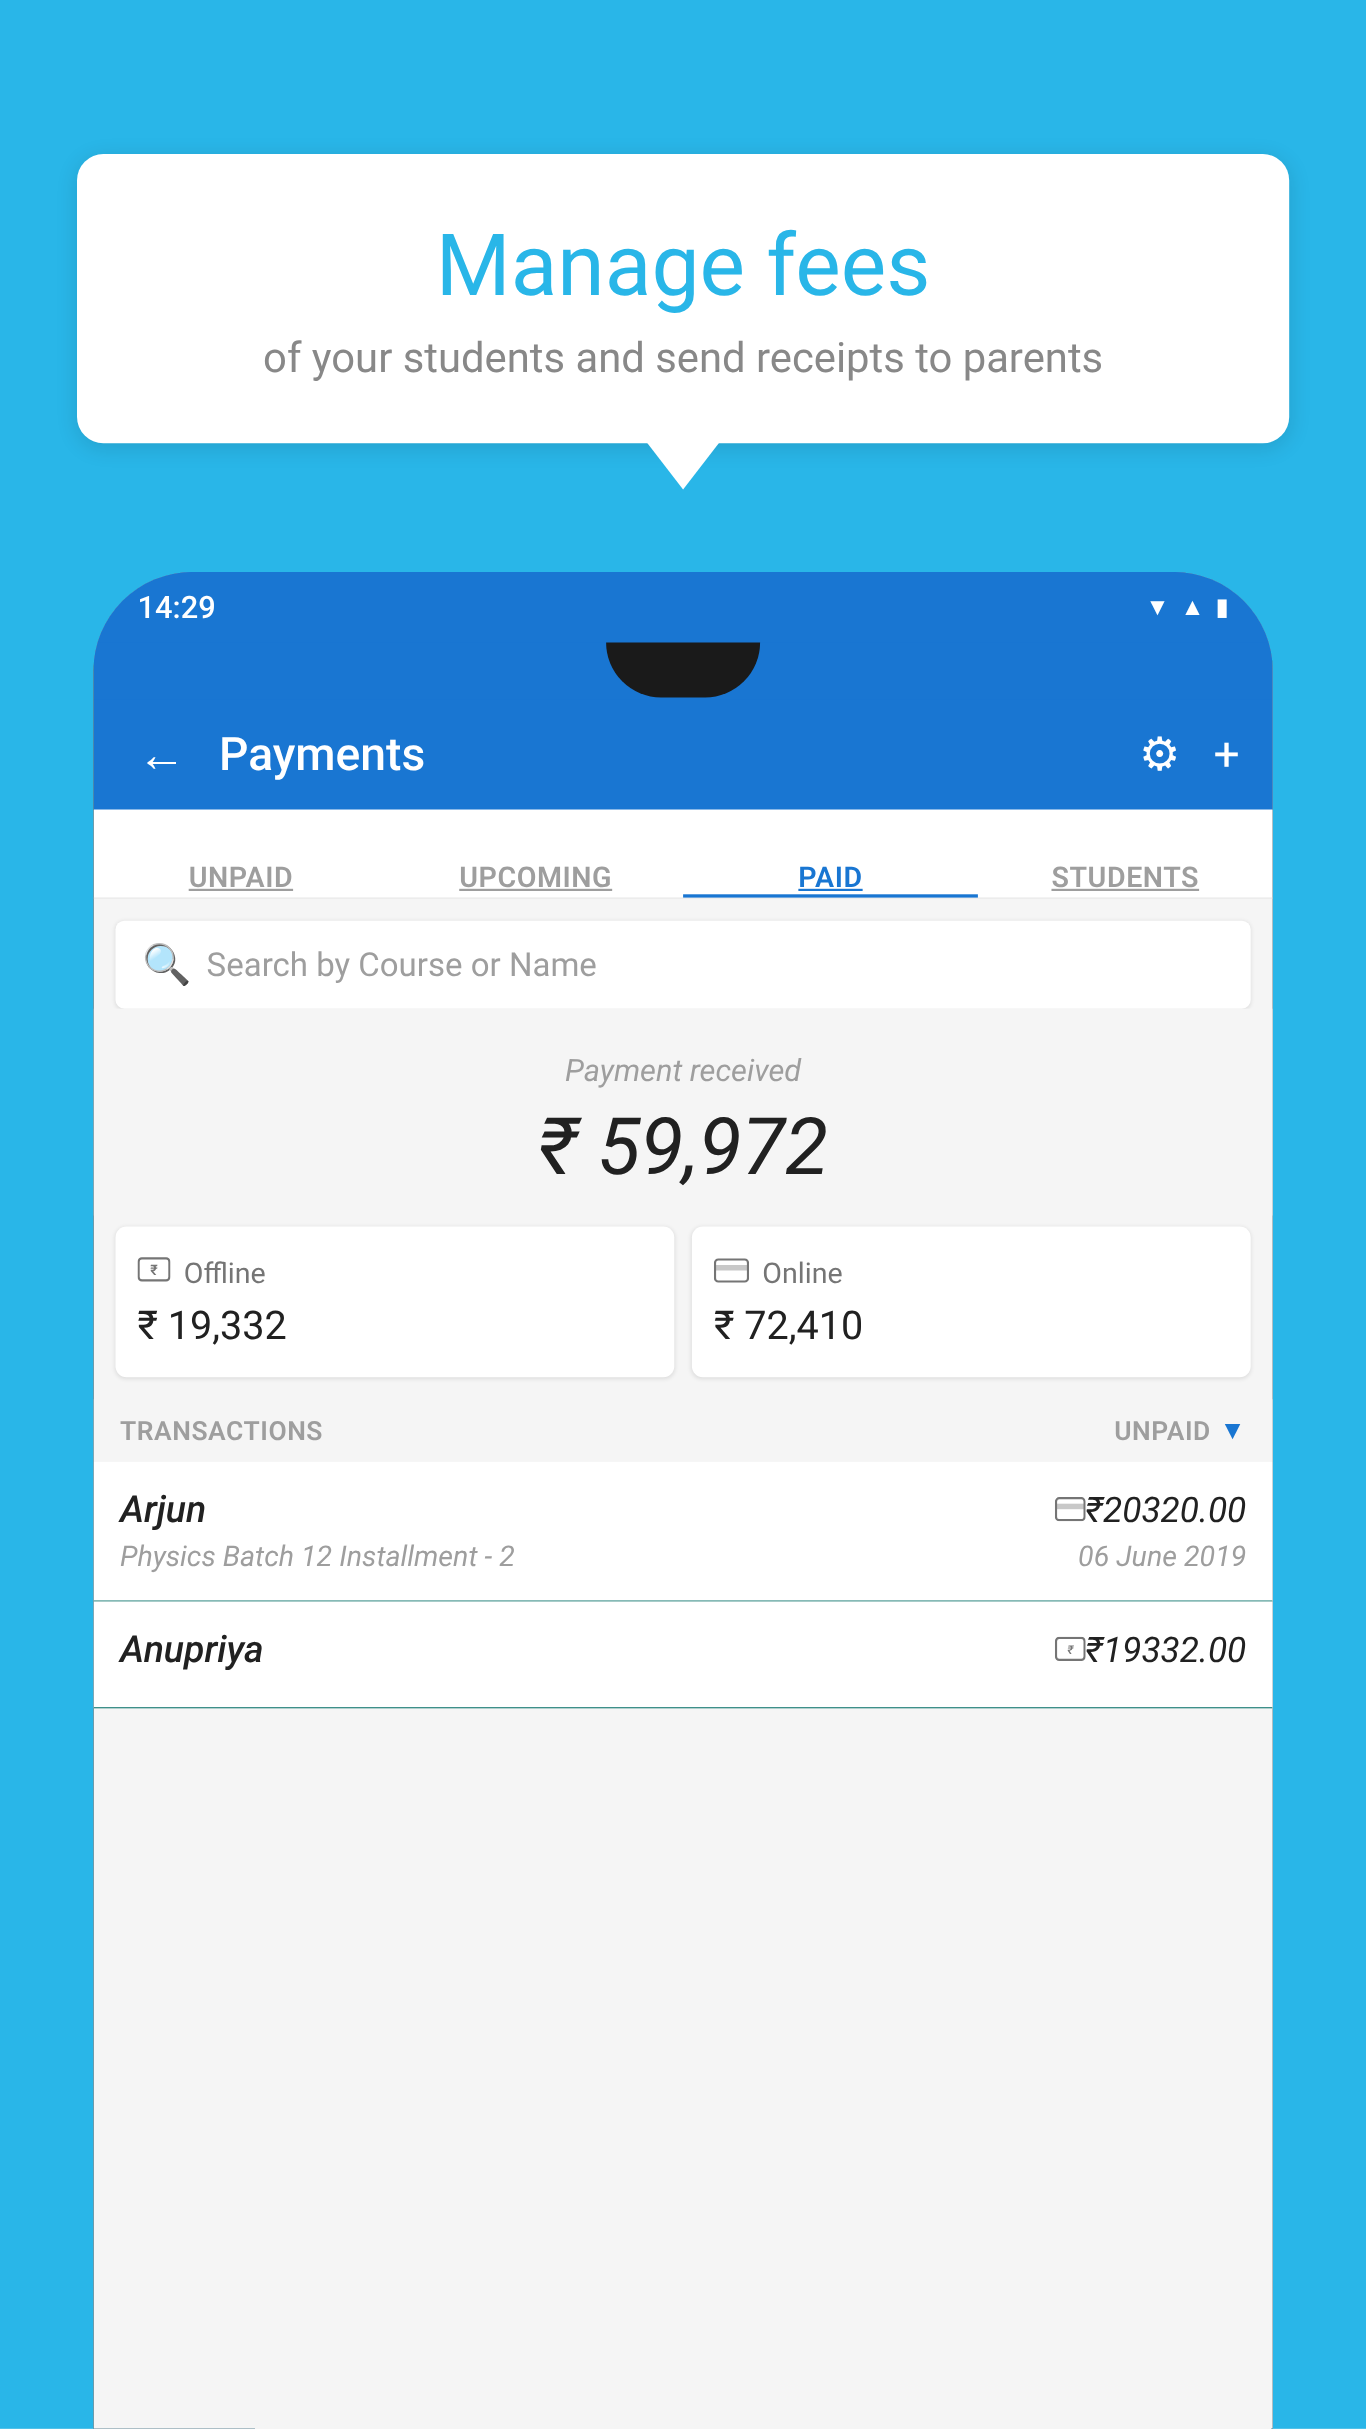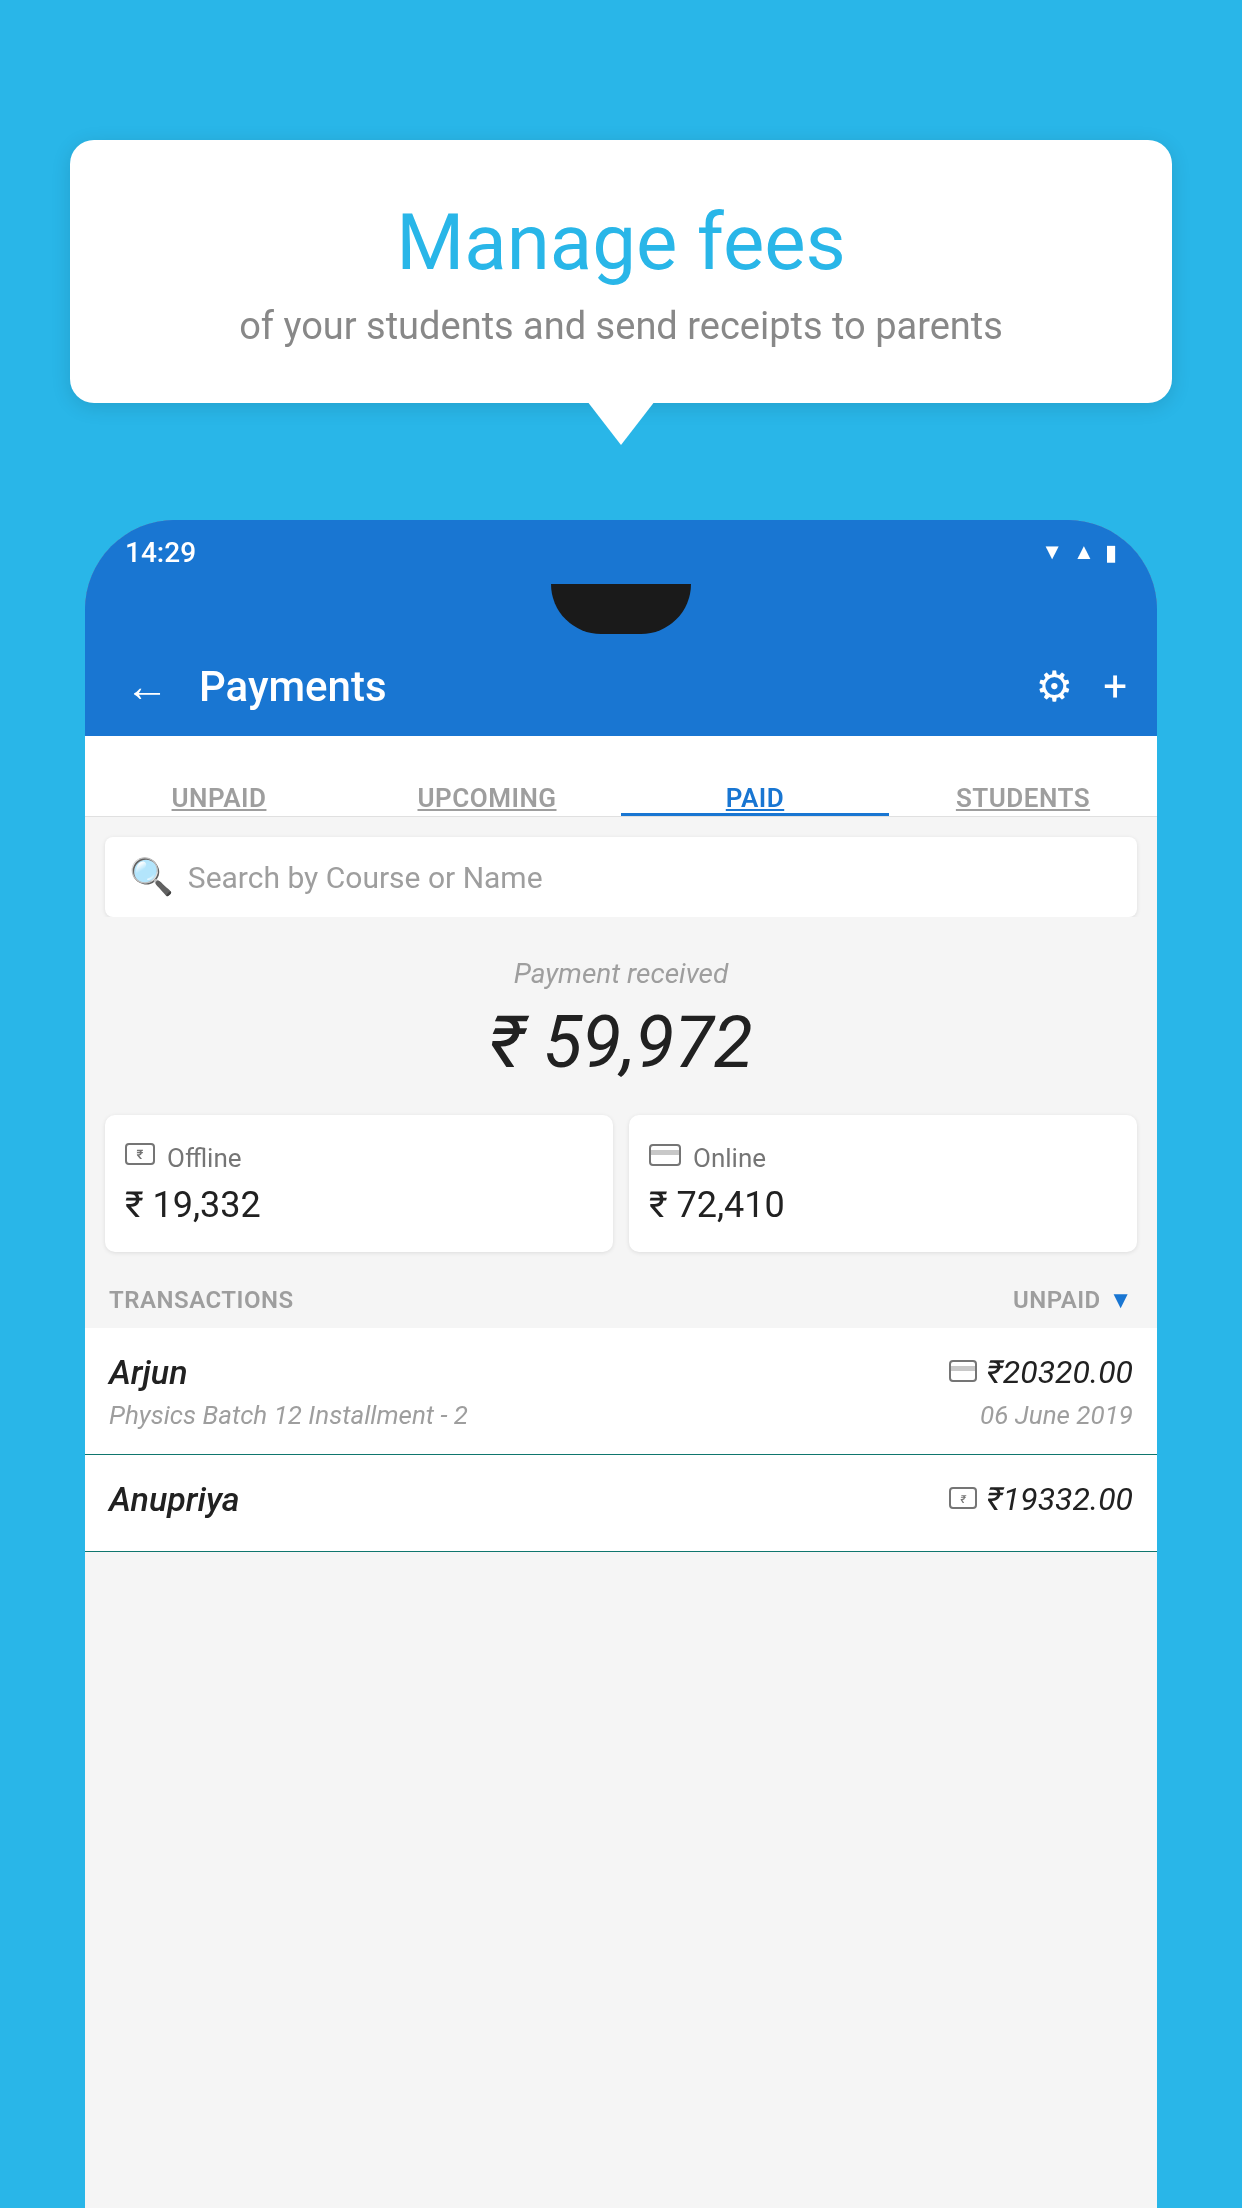--- a/index.html
+++ b/index.html
@@ -313,21 +313,20 @@
 
     .transaction-name {
       font-size: 34px;
       font-weight: 500;
       color: #212121;
     }
 
     .transaction-amount-wrap {
       display: flex;
       align-items: center;
-      gap: 10px;
     }
 
     .transaction-amount-icon {
       color: #757575;
       font-size: 28px;
     }
 
     .transaction-amount {
       font-size: 32px;
       color: #212121;

